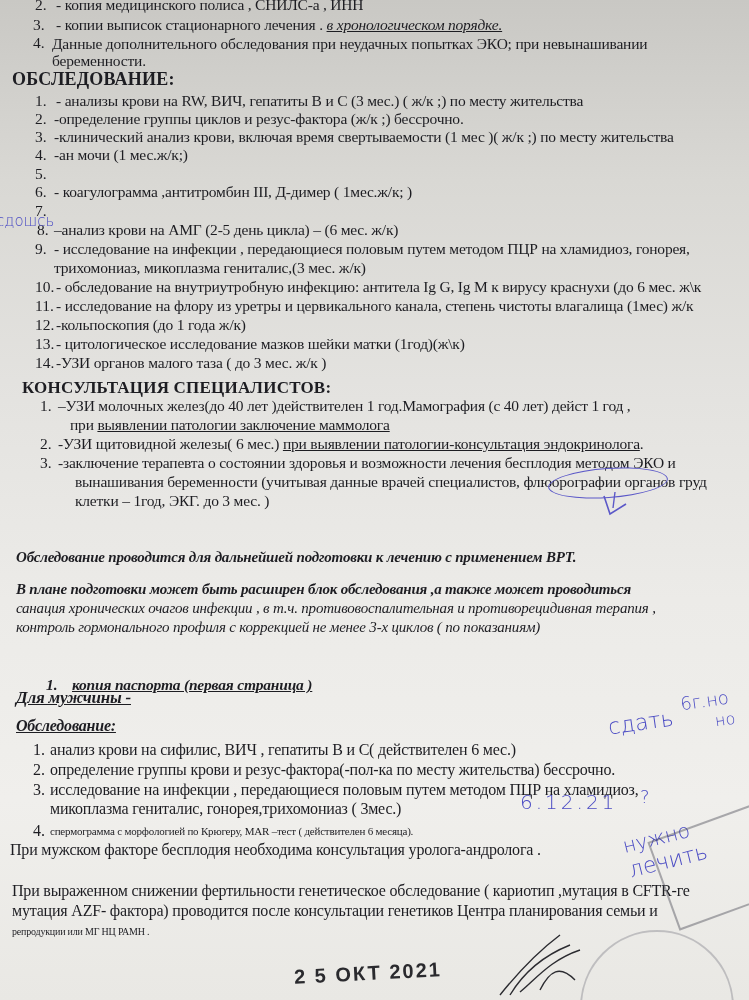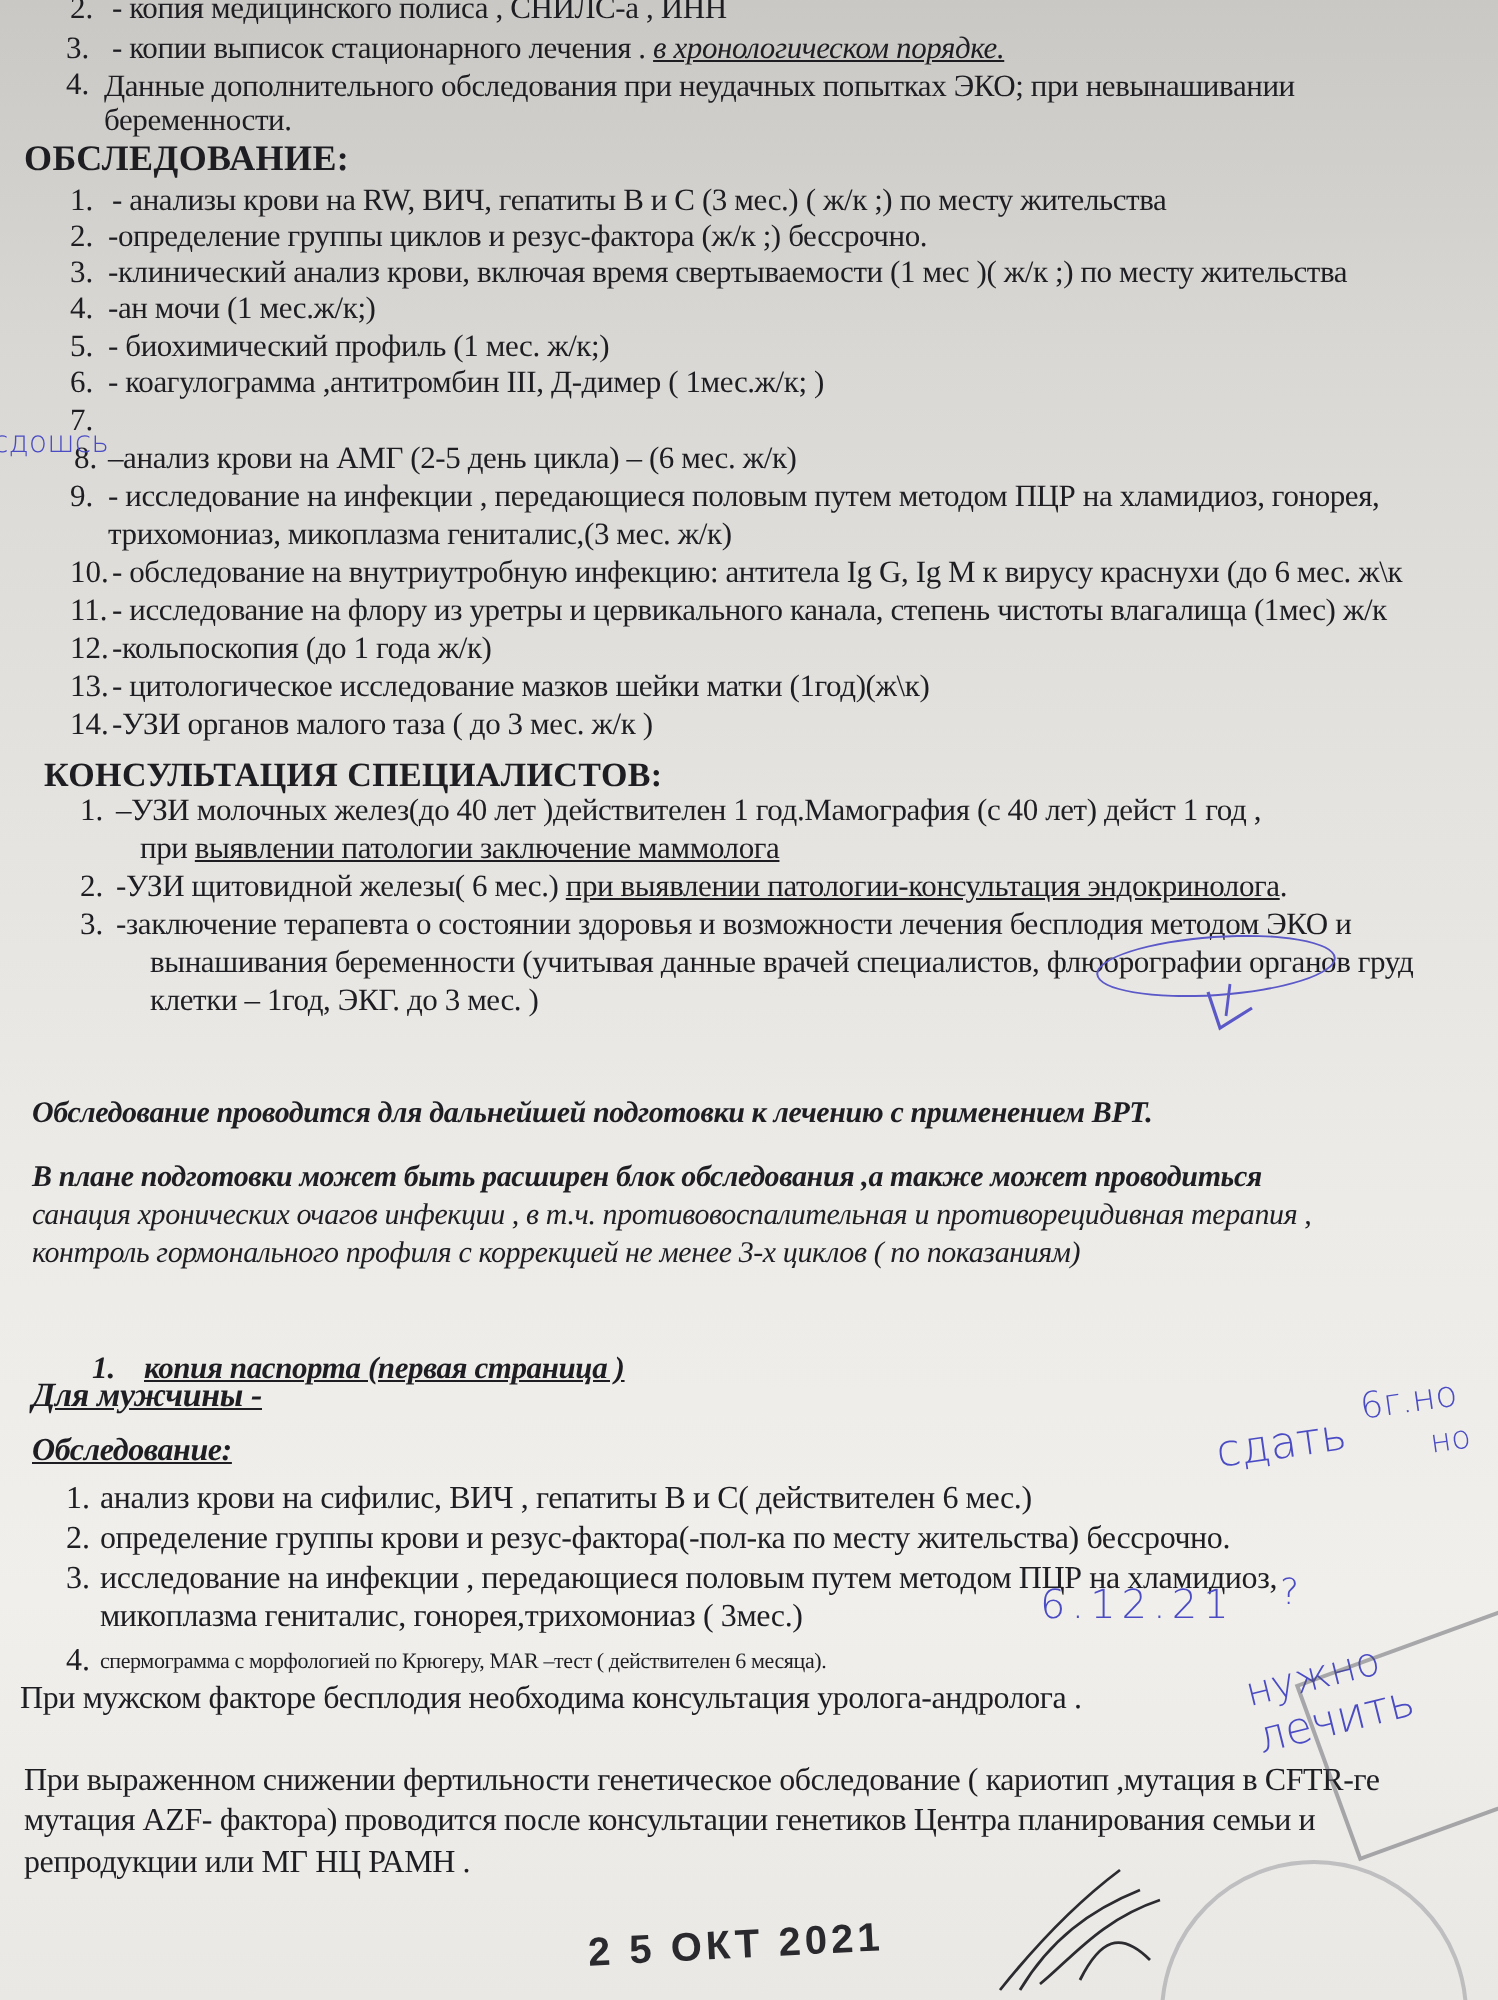--- a/index.html
+++ b/index.html
@@ -48,21 +48,20 @@
   <span class="num" style="left:35px;top:110px;">2.</span>
   <span class="line" style="left:54px;top:110px;">-определение группы циклов и резус-фактора (ж/к ;) бессрочно.</span>
 
   <span class="num" style="left:35px;top:128px;">3.</span>
   <span class="line" style="left:54px;top:128px;">-клинический анализ крови, включая время свертываемости (1 мес )( ж/к ;) по месту жительства</span>
 
   <span class="num" style="left:35px;top:146px;">4.</span>
   <span class="line" style="left:54px;top:146px;">-ан мочи (1 мес.ж/к;)</span>
 
   <span class="num" style="left:35px;top:165px;">5.</span>
-  <span class="line" style="left:54px;top:165px;">- биохимический профиль (1 мес. ж/к;)</span>
 
   <span class="num" style="left:35px;top:183px;">6.</span>
   <span class="line" style="left:54px;top:183px;">- коагулограмма ,антитромбин III, Д-димер ( 1мес.ж/к; )</span>
 
   <span class="num" style="left:35px;top:202px;">7.</span>
 
   <span class="num" style="left:37px;top:221px;">8.</span>
   <span class="line" style="left:54px;top:221px;">–анализ крови на АМГ (2-5 день цикла) – (6 мес. ж/к)</span>
 
   <span class="num" style="left:35px;top:240px;">9.</span>
@@ -129,21 +128,21 @@
   <span class="line" style="left:50px;top:781px;font-size:16px;">исследование на инфекции , передающиеся половым путем методом ПЦР на хламидиоз,</span>
   <span class="line" style="left:50px;top:800px;font-size:16px;">микоплазма гениталис, гонорея,трихомониаз  ( 3мес.)</span>
 
   <span class="num" style="left:33px;top:822px;font-size:16px;">4.</span>
   <span class="line" style="left:50px;top:822px;font-size:11px;text-align:center;">спермограмма с морфологией по Крюгеру, MAR –тест ( действителен 6 месяца).</span>
 
   <span class="line" style="left:10px;top:841px;font-size:16px;">При мужском факторе бесплодия необходима консультация  уролога-андролога .</span>
 
   <span class="line" style="left:12px;top:882px;font-size:16px;">При выраженном снижении фертильности  генетическое обследование  ( кариотип ,мутация в CFTR-ге</span>
   <span class="line" style="left:12px;top:902px;font-size:16px;">мутация AZF- фактора) проводится  после консультации генетиков Центра планирования семьи и</span>
-  <span class="line" style="left:12px;top:923px;font-size:16px;">репродукции или  МГ НЦ РАМН .</span>
+  <span class="line" style="left:12px;top:923px;font-size:10px;">репродукции или  МГ НЦ РАМН .</span>
 
   <span class="hand" style="left:-4px;top:212px;font-size:15px;">сдошсь</span>
   <span class="hand" style="left:680px;top:690px;font-size:18px;transform:rotate(-8deg);">6г.но</span>
   <span class="hand" style="left:608px;top:710px;font-size:22px;transform:rotate(-8deg);">сдать</span>
   <span class="hand" style="left:715px;top:710px;font-size:16px;transform:rotate(-8deg);">но</span>
   <span class="hand" style="left:520px;top:790px;font-size:20px;letter-spacing:3px;">6.12.21</span>
   <span class="hand" style="left:640px;top:786px;font-size:18px;">?</span>
   <span class="hand" style="left:622px;top:826px;font-size:20px;transform:rotate(-14deg);">нужно</span>
   <span class="hand" style="left:628px;top:848px;font-size:22px;transform:rotate(-14deg);">лечить</span>
 

